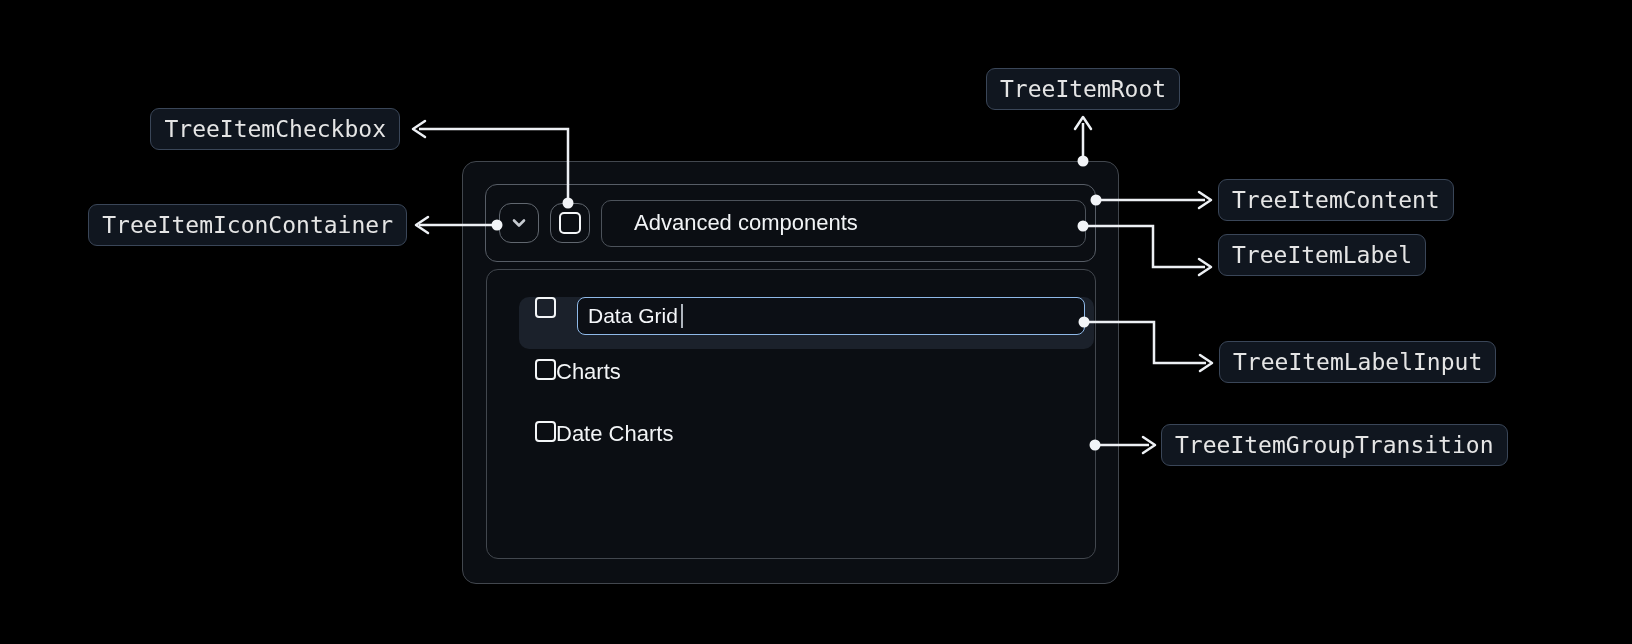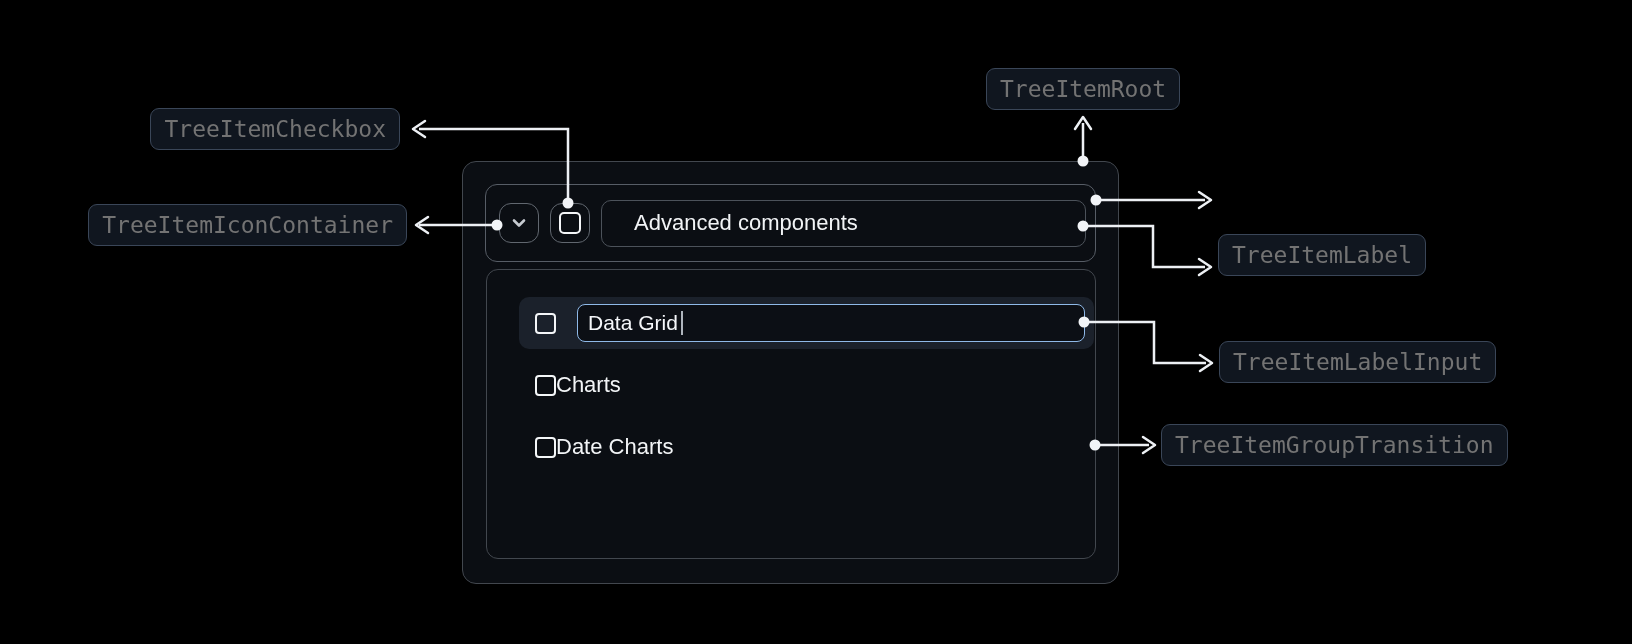--- a/index.html
+++ b/index.html
@@ -6,21 +6,21 @@
   .canvas{
     position:relative;width:1632px;height:644px;background:#000000;overflow:hidden;
     font-family:"Liberation Sans", sans-serif;
   }
 
   
   .badge{
     position:absolute;
     font-family:"DejaVu Sans Mono", monospace;
     font-size:23px;line-height:28px;
-    color:#737373;background:#10161F;
+    color:#e5e5e5;background:#10161F;
     border:1.5px solid #3A4658;border-radius:9px;
     padding:6px 13px;white-space:nowrap;
     box-sizing:border-box;
   }
   .b-checkbox        {right:1232px;top:108px;}
   .b-iconcontainer   {right:1225px;top:204px;}
   .b-root            {left:986px; top:68px;}
   .b-content         {left:1218px;top:179px;}
   .b-label           {left:1218px;top:234px;}
   .b-labelinput      {left:1219px;top:341px;}
@@ -58,21 +58,21 @@
     display:flex;align-items:center;padding-left:32px;
     color:#F2F4F6;font-size:22px;
   }
   .group{
     position:absolute;left:23px;top:107px;width:610px;height:290px;
     border:1px solid #42474E;border-radius:12px;box-sizing:border-box;
     display:flex;flex-direction:column;gap:10px;
     padding:27px 1px 25px 32px;
   }
   .row{
-    height:52px;flex:0 0 auto;display:flex;align-items:center;
+    height:52px;flex:0 0 auto;display:flex;align-items:flex-start;
     padding-left:16px;box-sizing:border-box;border-radius:10px;
     color:#F2F4F6;font-size:22px;
   }
   .row-editing{background:#1B212B;}
   .row-label{}
   .input{
     flex:1;height:38px;margin-left:21px;margin-right:9px;
     border:1.5px solid #8FB9E8;border-radius:8px;background:#0C0F15;
     box-sizing:border-box;display:flex;align-items:center;padding-left:10px;
     color:#F5F7FA;font-size:21px;
@@ -86,20 +86,21 @@
   .connectors circle{fill:#F2F4F7;stroke:none;}
 </style>
 </head>
 <body>
 
 <div class="canvas">
 
   <div class="badge b-checkbox">TreeItemCheckbox</div>
   <div class="badge b-iconcontainer">TreeItemIconContainer</div>
   <div class="badge b-root">TreeItemRoot</div>
+  <div class="badge b-content">TreeItemContent</div>
   <div class="badge b-label">TreeItemLabel</div>
   <div class="badge b-labelinput">TreeItemLabelInput</div>
   <div class="badge b-grouptransition">TreeItemGroupTransition</div>
 
   <div class="root">
 
     <div class="content">
       <div class="iconbox">
         <svg width="18" height="18" viewBox="0 0 18 18">
           <path d="M4 6.5 L9 11.5 L14 6.5" stroke="#C6CAD0" stroke-width="2.6" fill="none" stroke-linecap="round" stroke-linejoin="round"></path>

